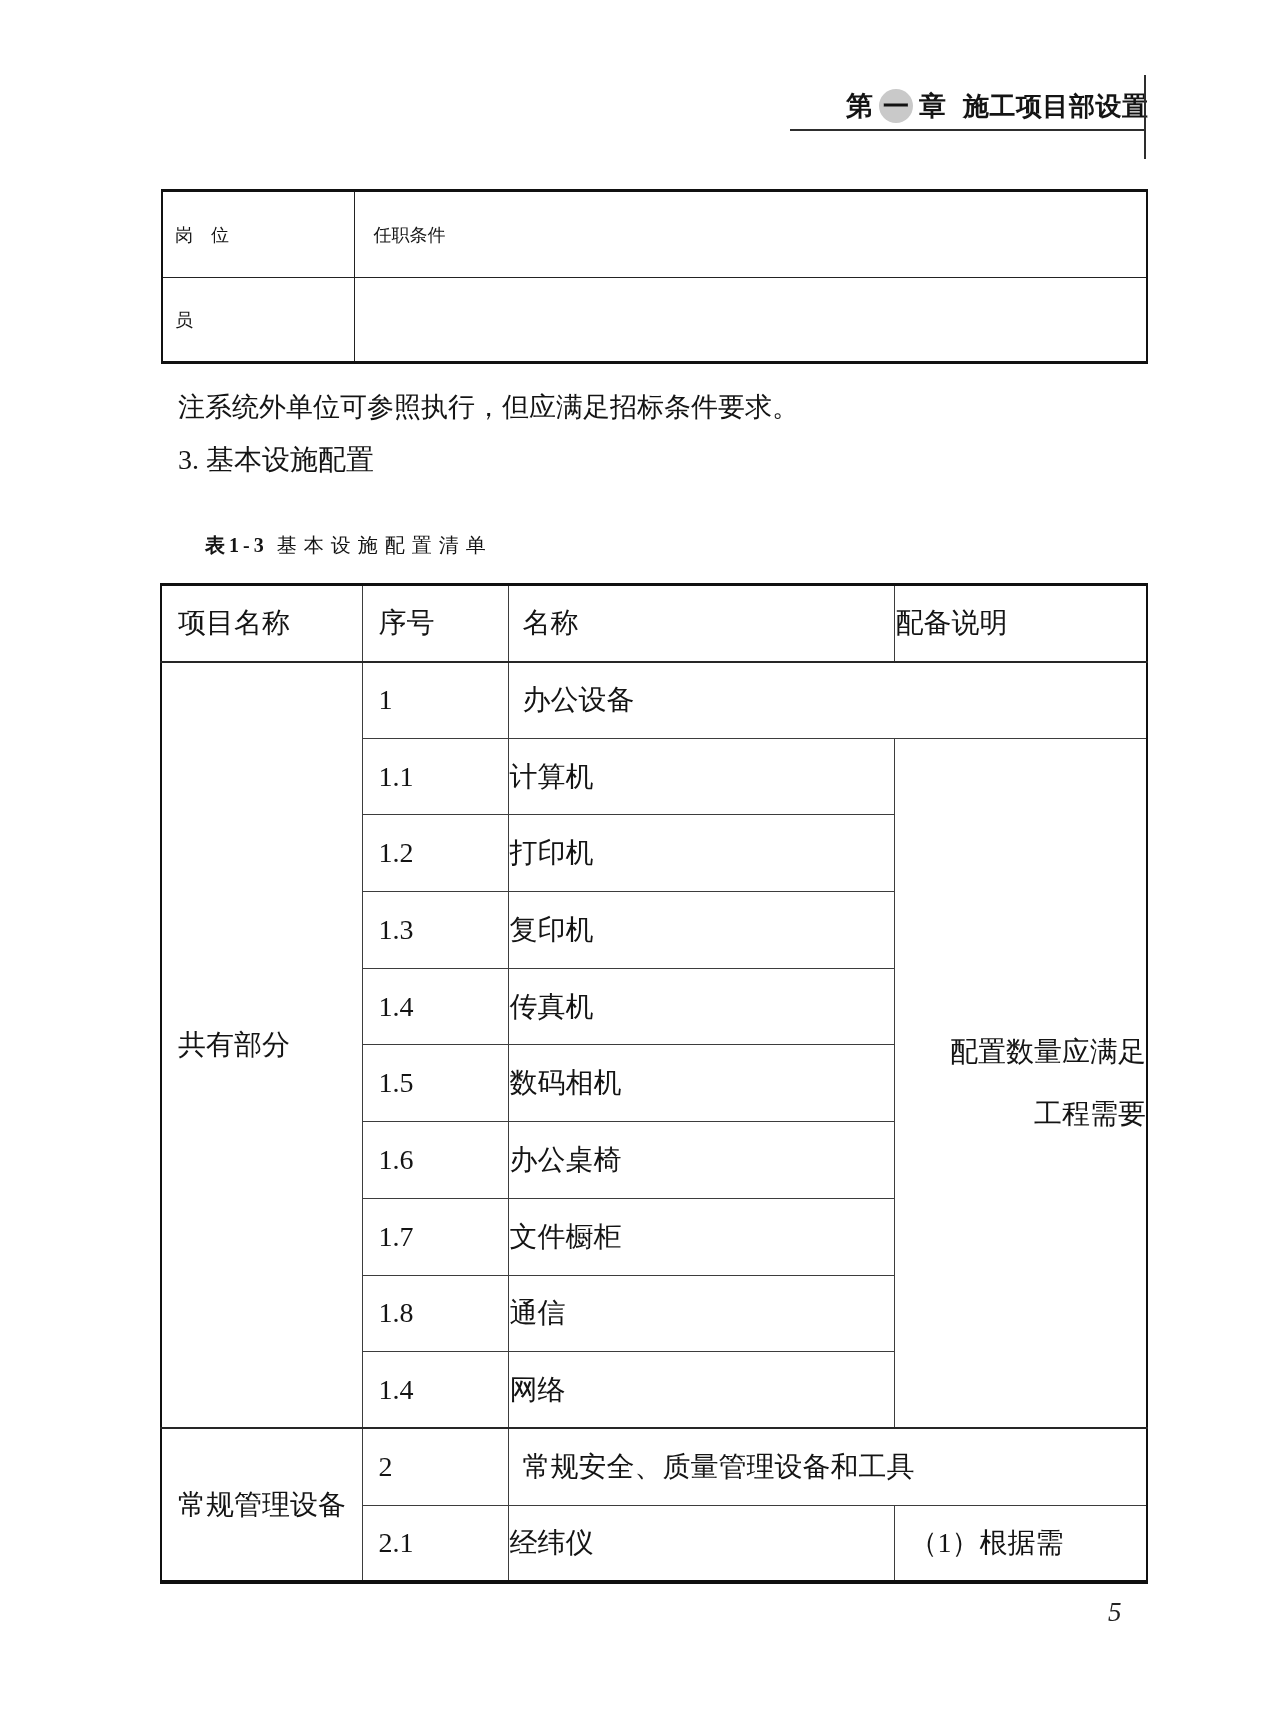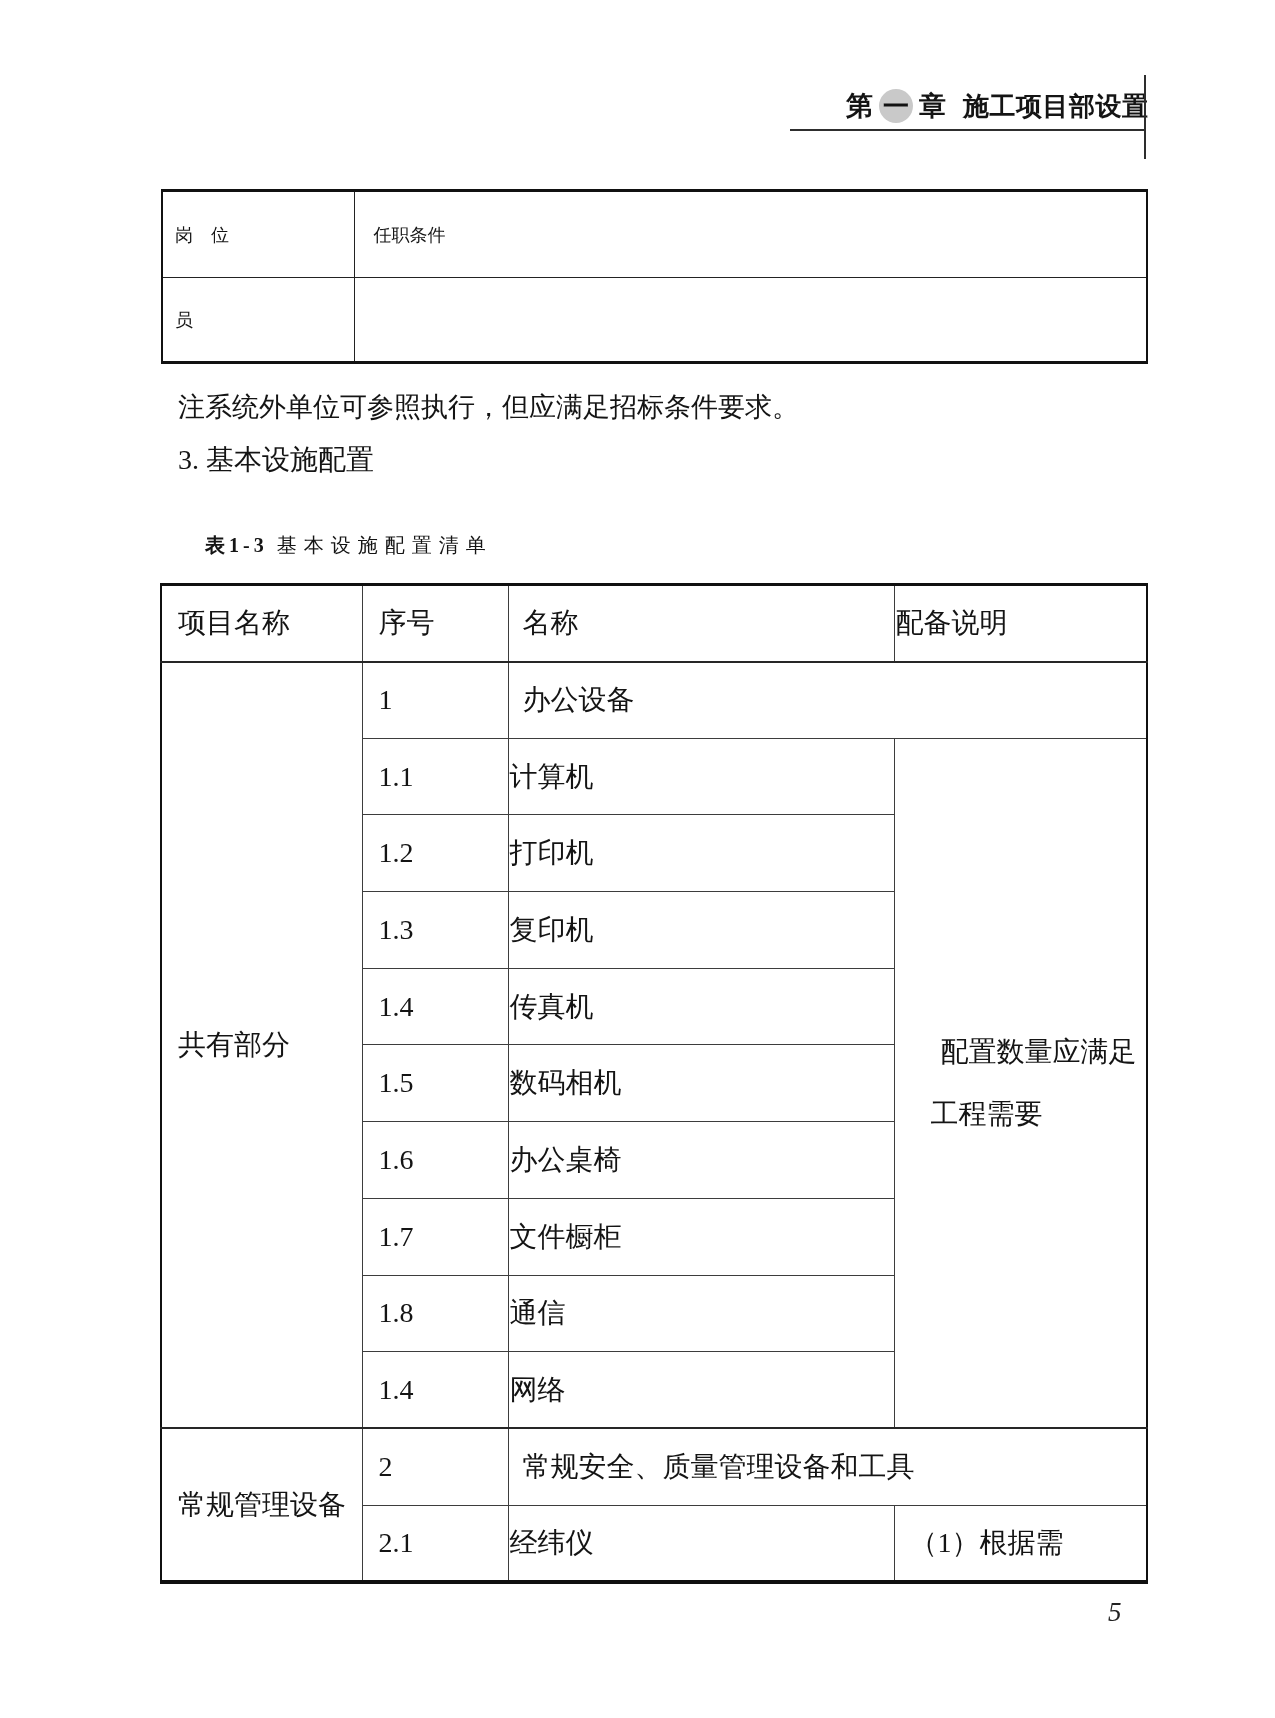--- a/index.html
+++ b/index.html
@@ -73,21 +73,21 @@
   table.factable tr.hdr td{border-bottom:2px solid #262626;}
   table.factable tr.sect td{border-top:2px solid #262626;}
   td.cell-proj{padding-left:16px;}
   td.cell-no{padding-left:16px;}
   td.cell-name-group{padding-left:14px;}
   td.cell-name-item{}
   td.cell-remark-hdr{}
   td.cell-remark-merged{padding:0;}
   .remark-block{
     display:flex;flex-direction:column;justify-content:center;
-    height:100%;padding-left:36px;line-height:62px;
+    height:100%;padding-left:36px;line-height:62px;text-align:right;
   }
   .remark-block .rl1{text-indent:10px;}
   td.cell-remark-item{padding-left:15px;}
 </style>
 </head>
 <body>
 
 <div class="page">
 
   <div class="chapter">

